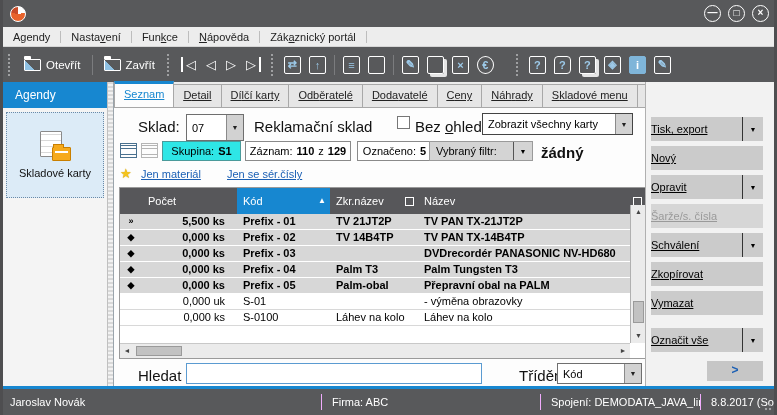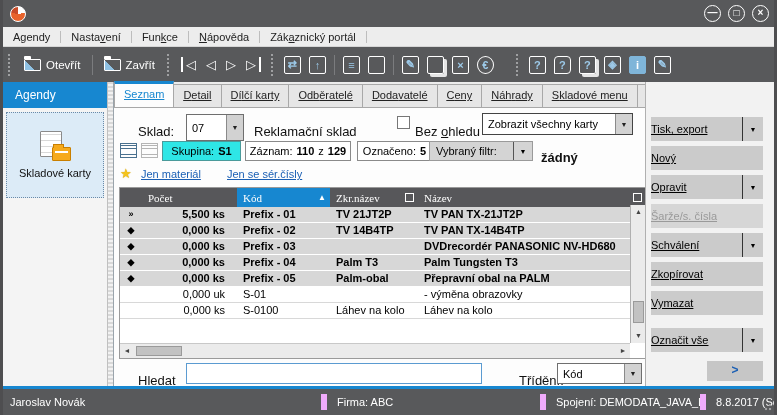--- a/index.html
+++ b/index.html
@@ -74,21 +74,21 @@
   
   .content { position:absolute; left:111px; right:129px; top:0; bottom:0; background:#fdfdfd; }
   .tabs { position:absolute; top:0; left:0; right:0; height:26px; display:flex; align-items:flex-end;
           background:#ececec; border-bottom:1px solid #a8a8a8; }
   .tab { height:23px; padding:4px 9px 0; font-size:11px; color:#222; background:#e6e6e6;
          border:1px solid #a8a8a8; border-bottom:none; margin-right:-1px; white-space:nowrap;text-decoration:underline; }
   .tab .ac { text-decoration:underline; }
   .tab.active { height:26px; background:#fdfdfd; color:#1787d0; border-top:3px solid #1787d0;
                 position:relative; z-index:2; padding-top:4px; }
 
-  .lbl { position:absolute; font-size:13px; color:#111; white-space:nowrap;margin-top:6px; }
+  .lbl { position:absolute; font-size:15px; color:#111; white-space:nowrap; }
   .combo { position:absolute; background:#fff; border:1px solid #6f6f6f; display:flex;
            align-items:center; font-size:11px; }
   .combo .val { flex:1; padding-left:5px; white-space:nowrap; overflow:hidden; }
   .combo .cbtn { width:17px; align-self:stretch; background:#d2d2d2; border-left:1px solid #8a8a8a;
                  display:flex; align-items:center; justify-content:center; font-size:7px; color:#222; }
   .checkbox { position:absolute; width:13px; height:13px; background:#fff; border:1px solid #777; }
 
   .treeicon { position:absolute; width:17px; height:15px; border:1px solid #49708e;
               background:repeating-linear-gradient(180deg,transparent 0 2px,#49708e 2px 3px,transparent 3px 6px);
               background-origin:content-box; padding:2px 3px; }
@@ -103,21 +103,21 @@
   .filterbtn .flbl { flex:1; padding:0 6px; }
   .filterbtn .divider { width:1px; align-self:stretch; background:#555; }
   .filterbtn .arr { width:18px; text-align:center; font-size:7px; }
   .bold { font-weight:bold; }
   .star { position:absolute; font-size:13px; color:#f5c41d; text-shadow:0 0 1px #b98a00; }
   .flink { position:absolute; font-size:11px; color:#1a5fb4; text-decoration:underline; white-space:nowrap; }
 
   
   .tablewrap { position:absolute; left:5px; top:105px; width:528px; height:172px;
                border:1px solid #9a9a9a; background:#fff; }
-  .thead { display:flex; height:19px; background:#57575a; color:#fff; font-size:11px; line-height:16px;font-family:Liberation Serif, serif; }
+  .thead { display:flex; height:26px; background:#57575a; color:#fff; font-size:11px; line-height:16px; }
   .th { display:flex; align-items:center; padding-left:6px; }
   .th.sorted { background:#1787d0; }
   .sortarr { margin-left:auto; margin-right:4px; font-size:8px; }
   .colsq { margin-left:auto; margin-right:4px; width:9px; height:9px; border:1px solid #fff; background:transparent; }
   .c-mark { width:22px; flex:none; }
   .c-qty  { width:95px; flex:none; }
   .c-code { width:93px; flex:none; }
   .c-abbr { width:88px; flex:none; }
   .c-name { flex:1; min-width:0; }
   .trow { display:flex; height:16px; line-height:15px; font-size:11px; color:#000;
@@ -150,21 +150,21 @@
   .abtn .divider { width:1px; align-self:stretch; background:#333; }
   .abtn .arr { width:20px; text-align:center; font-size:7px; }
   .abtn.disabled { color:#9a9a9a; background:#d6d6d6; }
   .morebtn { position:absolute; left:61px; top:279px; width:56px; height:20px; background:#c6c6c6;
              color:#1a5fb4; font-weight:bold; font-size:12px; text-align:center; line-height:19px; }
 
   
   .statusbar { position:absolute; left:-3px; right:-3px; bottom:0; height:26px; background:#58595b;
                color:#fff; font-size:11px; display:flex; align-items:center; }
   .sseg { padding-left:10px; white-space:nowrap; overflow:hidden; height:16px; line-height:16px; }
-  .sseg + .sseg { border-left:6px solid #f0abfc; }
+  .sseg + .sseg { border-left:1px solid #f0abfc; }
   .s1 { width:321px; } .s2 { width:219px; } .s3 { width:160px; } .s4 { flex:1; }
   .gripdots { position:absolute; right:3px; bottom:4px; width:10px; height:10px;
               background:radial-gradient(circle at 2px 8px,#9e9fa1 1.2px,transparent 1.6px),
                          radial-gradient(circle at 6px 8px,#9e9fa1 1.2px,transparent 1.6px),
                          radial-gradient(circle at 6px 4px,#9e9fa1 1.2px,transparent 1.6px); }
 </style>
 </head>
 <body>
 
 <div class="win">

